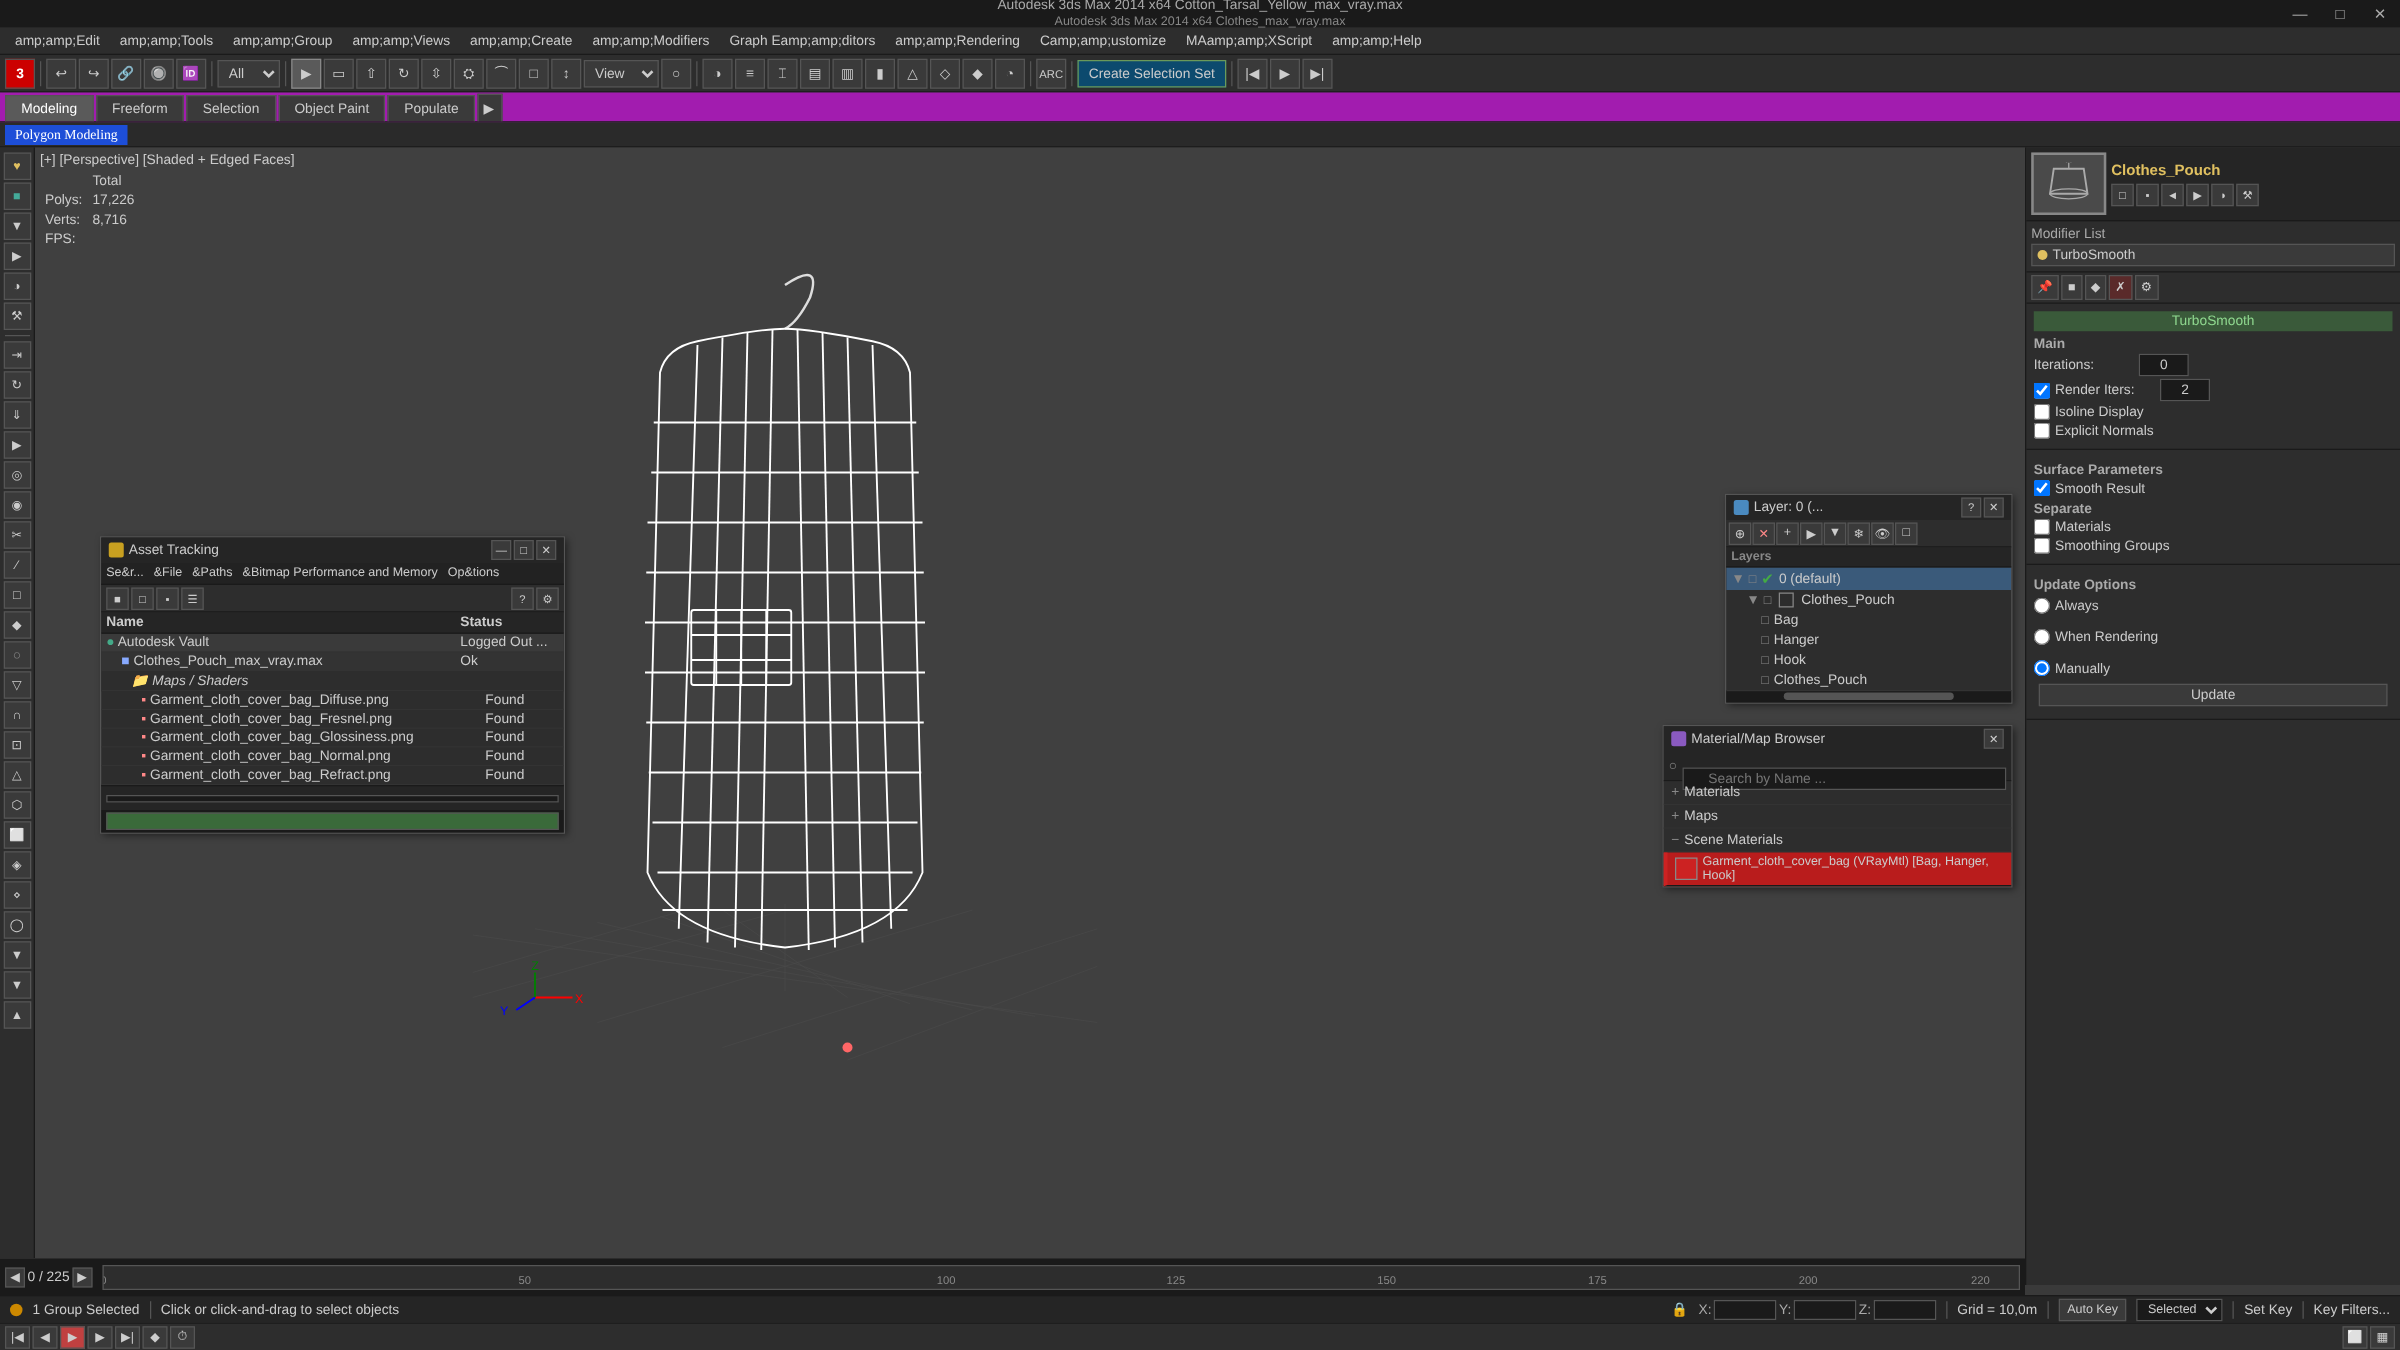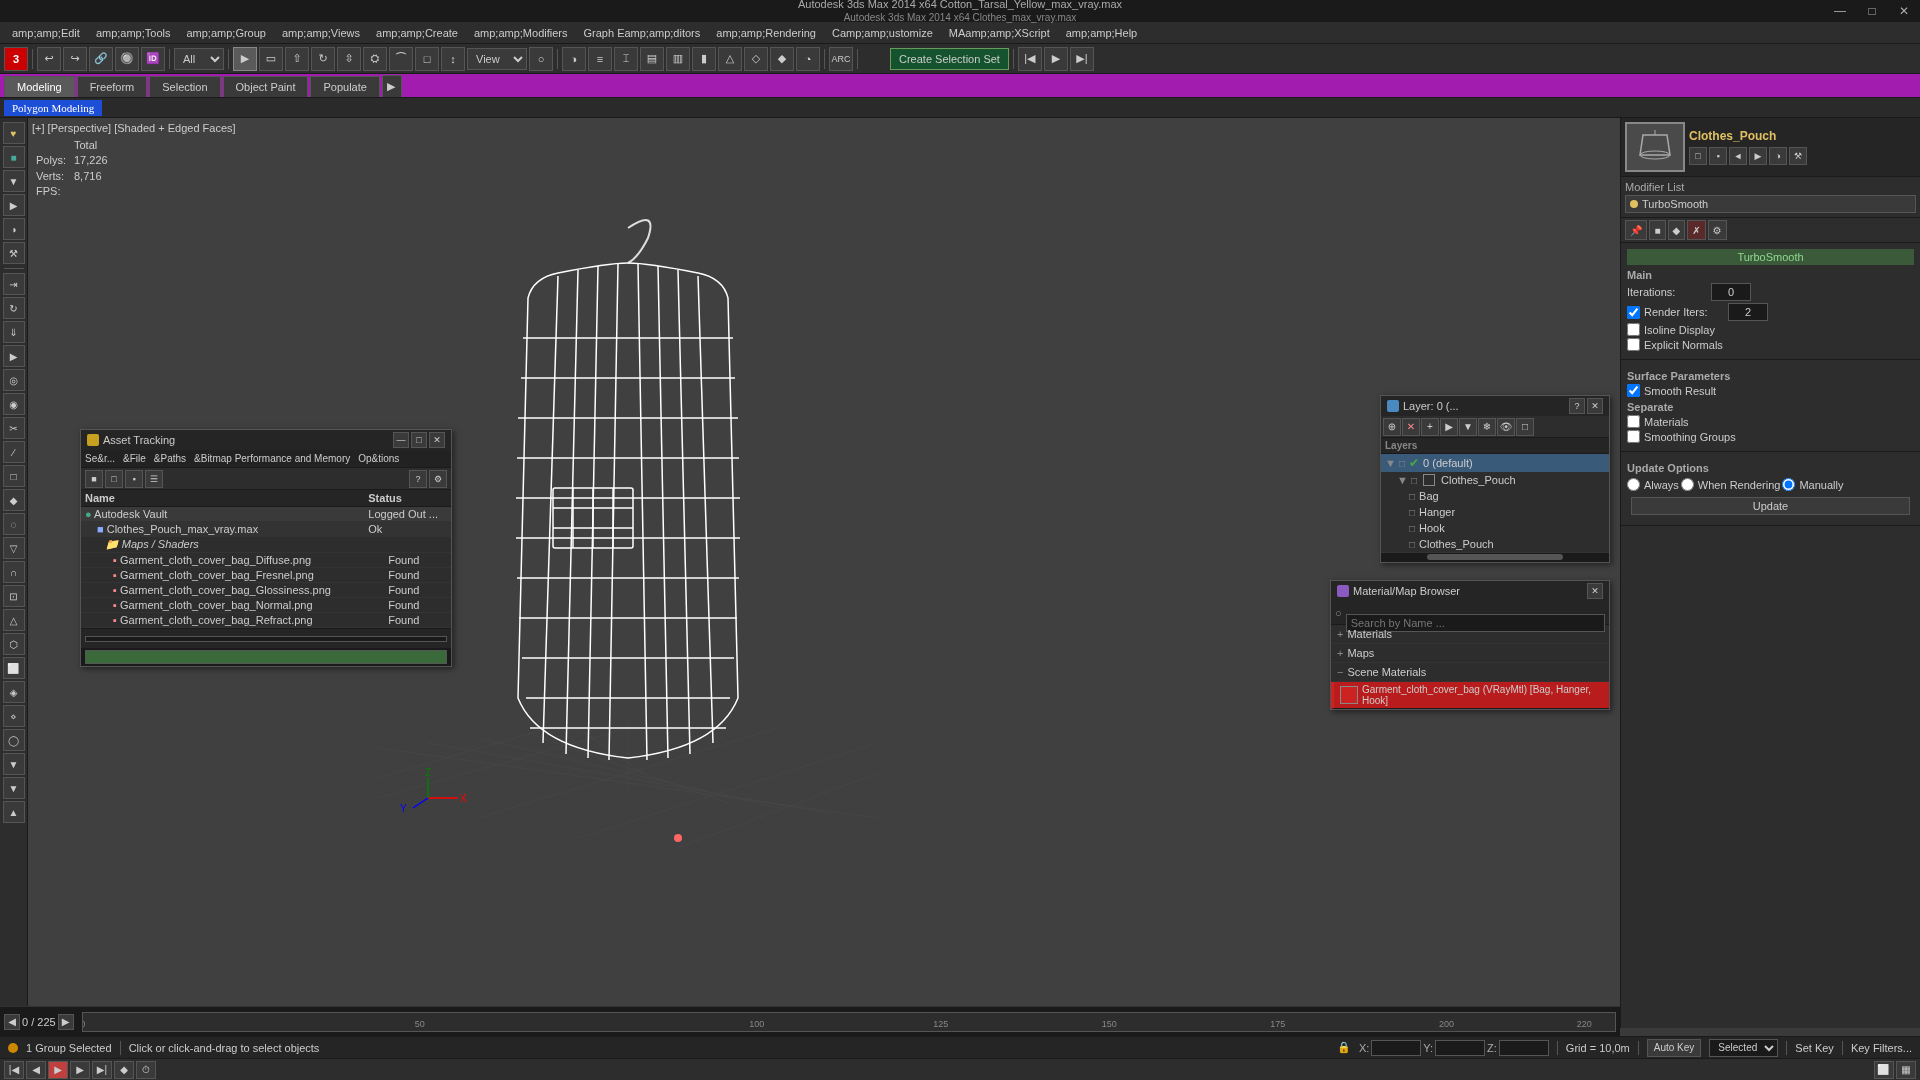--- a/index.html
+++ b/index.html
@@ -97,27 +97,26 @@
       background: #3a3a3a;
       border: 1px solid #555;
       color: #ccc;
       font-size: 11px;
       padding: 0 4px;
       cursor: pointer;
       min-width: 50px;
     }
     .create-sel-btn {
       height: 22px;
-      background: #14532d;
+      background: #0c4a6e;
       border: 1px solid #6a9a5a;
       color: #ccc;
       font-size: 11px;
       padding: 0 8px;
       cursor: pointer;
-      margin-left: 28px;
     }
 
     
     .tabs-bar {
       height: 24px;
       background: #a21caf;
       display: flex;
       align-items: flex-end;
       padding: 0 4px;
       border-bottom: 1px solid #1a1a1a;
@@ -613,21 +612,21 @@
 
     
     .viewport-3d {
       position: absolute;
       top: 0; left: 0; right: 0; bottom: 0;
       display: flex;
       align-items: center;
       justify-content: center;
     }
 
-    .radio-group { display: flex; flex-direction: row; gap: 2px; padding: 2px 0; }
+    .radio-group { display: flex; flex-direction: column; gap: 12px; padding: 2px 0; }
     .radio-row { display: flex; align-items: center; gap: 4px; }
     .radio-label { color: #ccc; font-size: 11px; }
 
     .update-btn {
       margin: 4px;
       padding: 2px 8px;
       background: #3a3a3a;
       border: 1px solid #555;
       color: #ccc;
       font-size: 11px;
@@ -1128,21 +1127,21 @@
     <div style="display:flex;align-items:center;gap:4px;">
       <div style="width:12px;height:12px;background:#8a5ac0;border-radius:2px;"></div>
       <span class="fp-title">Material/Map Browser</span>
     </div>
     <div class="fp-controls">
       <div class="fp-btn">✕</div>
     </div>
   </div>
   <div class="mb-search">
     <span style="color:#888;font-size:11px;margin-right:4px;">○</span>
-    <input type="text" class="mb-search" style="flex: 1 1 0%; background: rgb(26, 26, 26); border: 1px solid rgb(85, 85, 85); color: rgb(136, 136, 136); font-size: 11px; padding: 2px 4px; height: 18px; width: 100%; margin-top: 20px;" placeholder="Search by Name ...">
+    <input type="text" class="mb-search" style="flex: 1 1 0%; background: rgb(26, 26, 26); border: 1px solid rgb(85, 85, 85); color: rgb(136, 136, 136); font-size: 11px; padding: 2px 20px; height: 18px; width: 100%; margin-top: 20px;" placeholder="Search by Name ...">
   </div>
   <div class="mb-section">
     <span class="mb-expand">+</span>
     <span class="mb-section-label">Materials</span>
   </div>
   <div class="mb-section">
     <span class="mb-expand">+</span>
     <span class="mb-section-label">Maps</span>
   </div>
   <div class="mb-section">

